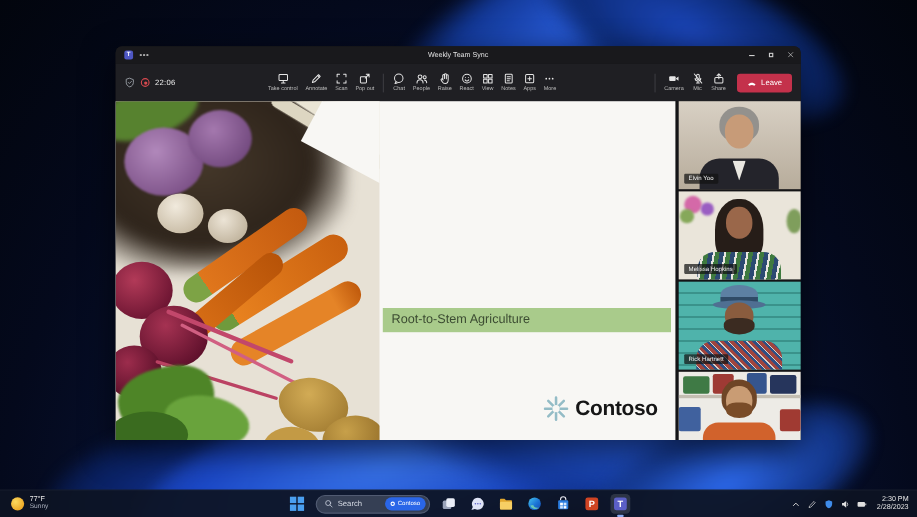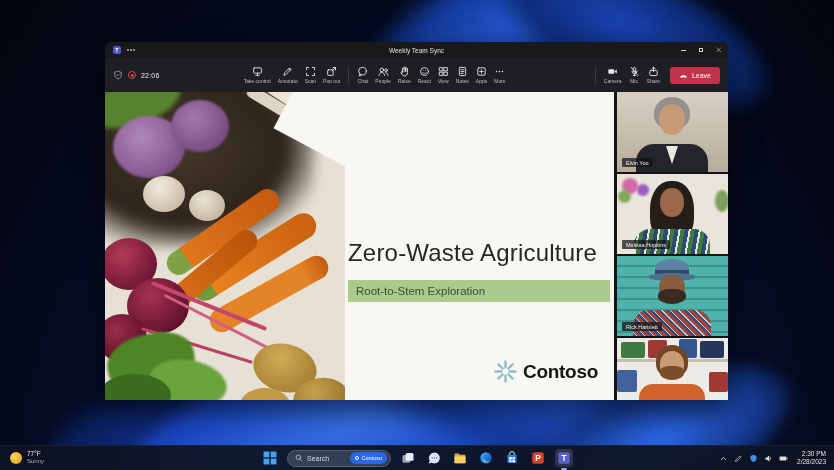--- a/index.html
+++ b/index.html
@@ -328,22 +328,21 @@
           <div class="veg" style="left:34px;top:252px;width:116px;height:3px;background:#bb4263;border-radius:2px;transform:rotate(17deg);"></div>
           <div class="veg" style="left:2px;top:242px;width:88px;height:56px;background:#4e8527;border-radius:45%;transform:rotate(-14deg);filter:blur(.8px);"></div>
           <div class="veg" style="left:44px;top:268px;width:78px;height:46px;background:#69a33c;border-radius:50%;transform:rotate(10deg);filter:blur(.8px);"></div>
           <div class="veg" style="left:-6px;top:282px;width:72px;height:42px;background:#3a6b1f;border-radius:50%;"></div>
           <div class="veg" style="left:148px;top:252px;width:64px;height:48px;background:radial-gradient(circle at 40% 32%,#d2ab55 0%,#a07a30 85%);border-radius:50%;transform:rotate(14deg);"></div>
           <div class="veg" style="left:188px;top:286px;width:56px;height:42px;background:radial-gradient(circle at 40% 32%,#c7a04a 0%,#96702a 85%);border-radius:50%;transform:rotate(-8deg);"></div>
           <div class="veg" style="left:134px;top:296px;width:52px;height:38px;background:#c39a45;border-radius:50%;"></div>
           <div class="veg" style="left:186px;top:-34px;width:150px;height:112px;background:#f8f7f4;transform:rotate(28deg);"></div>
         </div>
 
-        <div class="slide-title">Zero-Waste Agriculture</div>
-        <div class="slide-band">Root-to-Stem Exploration</div>
+        <div class="slide-band">Root-to-Stem Agriculture</div>
 
         <div class="brand">
           <svg width="23" height="23" viewBox="0 0 24 24">
             <g stroke="#93bcc6" stroke-width="2.4" stroke-linecap="round">
               <path d="M12 1.5v21M1.5 12h21M4.6 4.6l14.8 14.8M19.4 4.6L4.6 19.4"></path>
             </g>
             <circle cx="12" cy="12" r="3.4" fill="#f8f7f4"></circle>
           </svg>
           <span class="brand-text">Contoso</span>
         </div>

